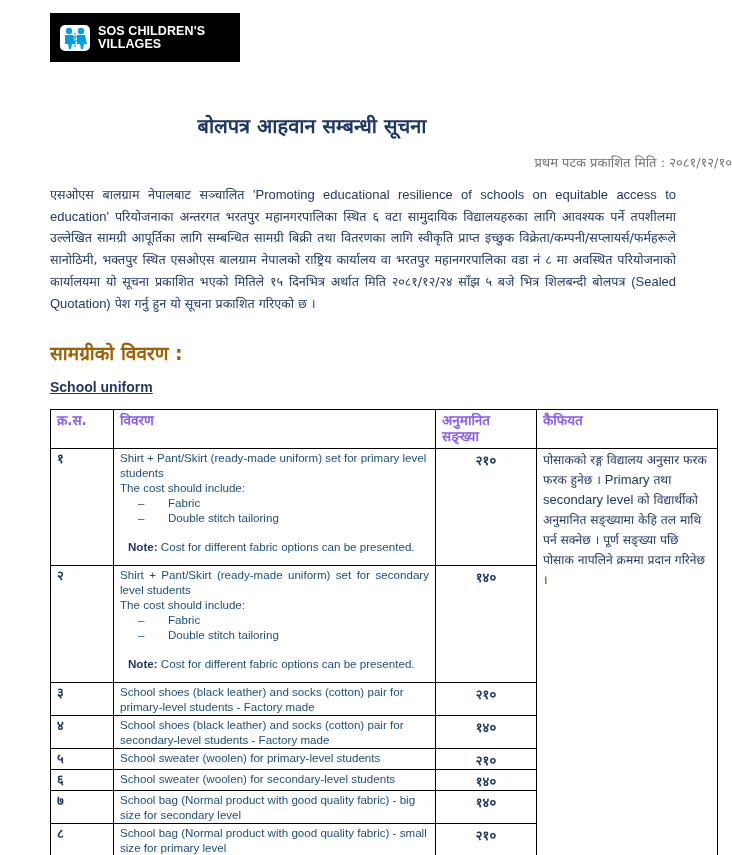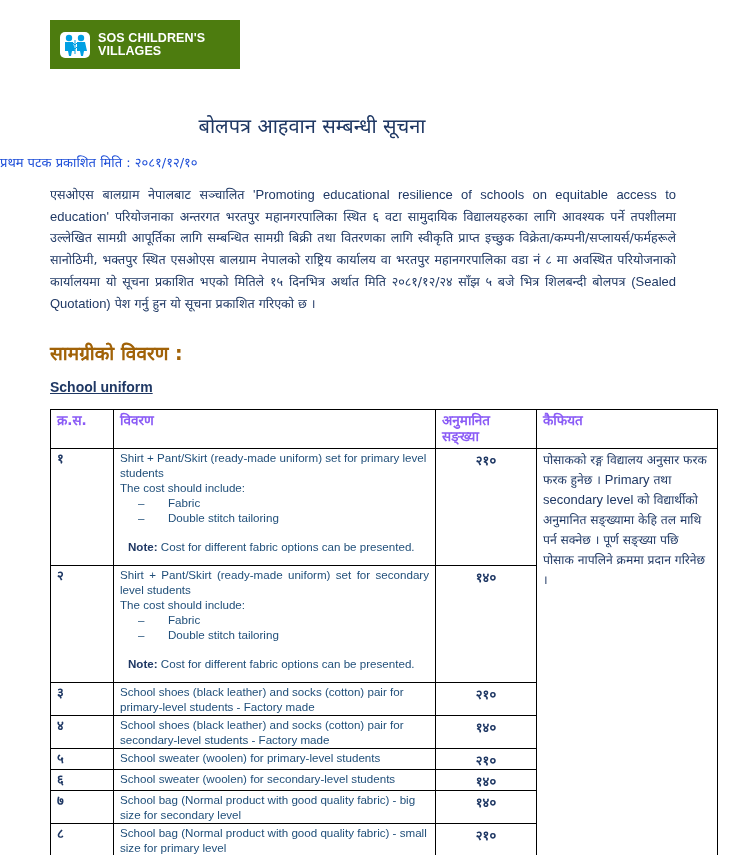--- a/index.html
+++ b/index.html
@@ -1,26 +1,26 @@
 <!DOCTYPE html>
 <html><head>
 <meta charset="utf-8">
 <style>
   html, body { margin: 0; padding: 0; background: #ffffff; }
   body { width: 732px; height: 855px; position: relative; overflow: hidden;
          font-family: "DejaVu Sans", "Liberation Sans", sans-serif; color: #1f3864; }
-  .logo { position: absolute; left: 50px; top: 20px; width: 190px; height: 49px;
-          background: #4d7c0f; display: flex; align-items: center; }
+  .logo { position: absolute; left: 50px; top: 13px; width: 190px; height: 49px;
+          background: #000000; display: flex; align-items: center; }
   .logo-icon { width: 30px; height: 26px; margin-left: 10px; margin-right: 8px; }
   .logo-text { color: #ffffff; font-family: "Liberation Sans", sans-serif; font-weight: bold;
                font-size: 12.5px; line-height: 13px; letter-spacing: 0.1px; }
   .title { position: absolute; left: 0; width: 624px; top: 112px; text-align: center;
-           font-size: 20px; font-weight: normal; color: #1f3864; }
-  .subtitle { position: absolute; left: 0; width: 732px; top: 153px; text-align: left;
-              font-size: 13px; color: #1d4ed8; }
+           font-size: 20px; font-weight: bold; color: #1f3864; }
+  .subtitle { position: absolute; left: 0; width: 732px; top: 153px; text-align: right;
+              font-size: 13px; color: #737373; }
   .intro { position: absolute; left: 50px; width: 626px; top: 184px; font-size: 12.6px;
            line-height: 21.7px; text-align: justify; color: #1f3864; }
   .intro .en { font-family: "Liberation Sans", sans-serif; font-size: 13px; }
   .section-head { position: absolute; left: 50px; top: 340px; font-size: 19px;
                   font-weight: bold; color: #a16207; }
   .subhead { position: absolute; left: 50px; top: 379px; font-family: "Liberation Sans", sans-serif;
              font-size: 14px; font-weight: bold; color: #1f3864; text-decoration: underline; }
   table.items { position: absolute; left: 50px; top: 409px; width: 667px; border-collapse: collapse;
                 table-layout: fixed; }
   table.items td, table.items th { border: 1.3px solid #000; vertical-align: top; padding: 0 6px; }

